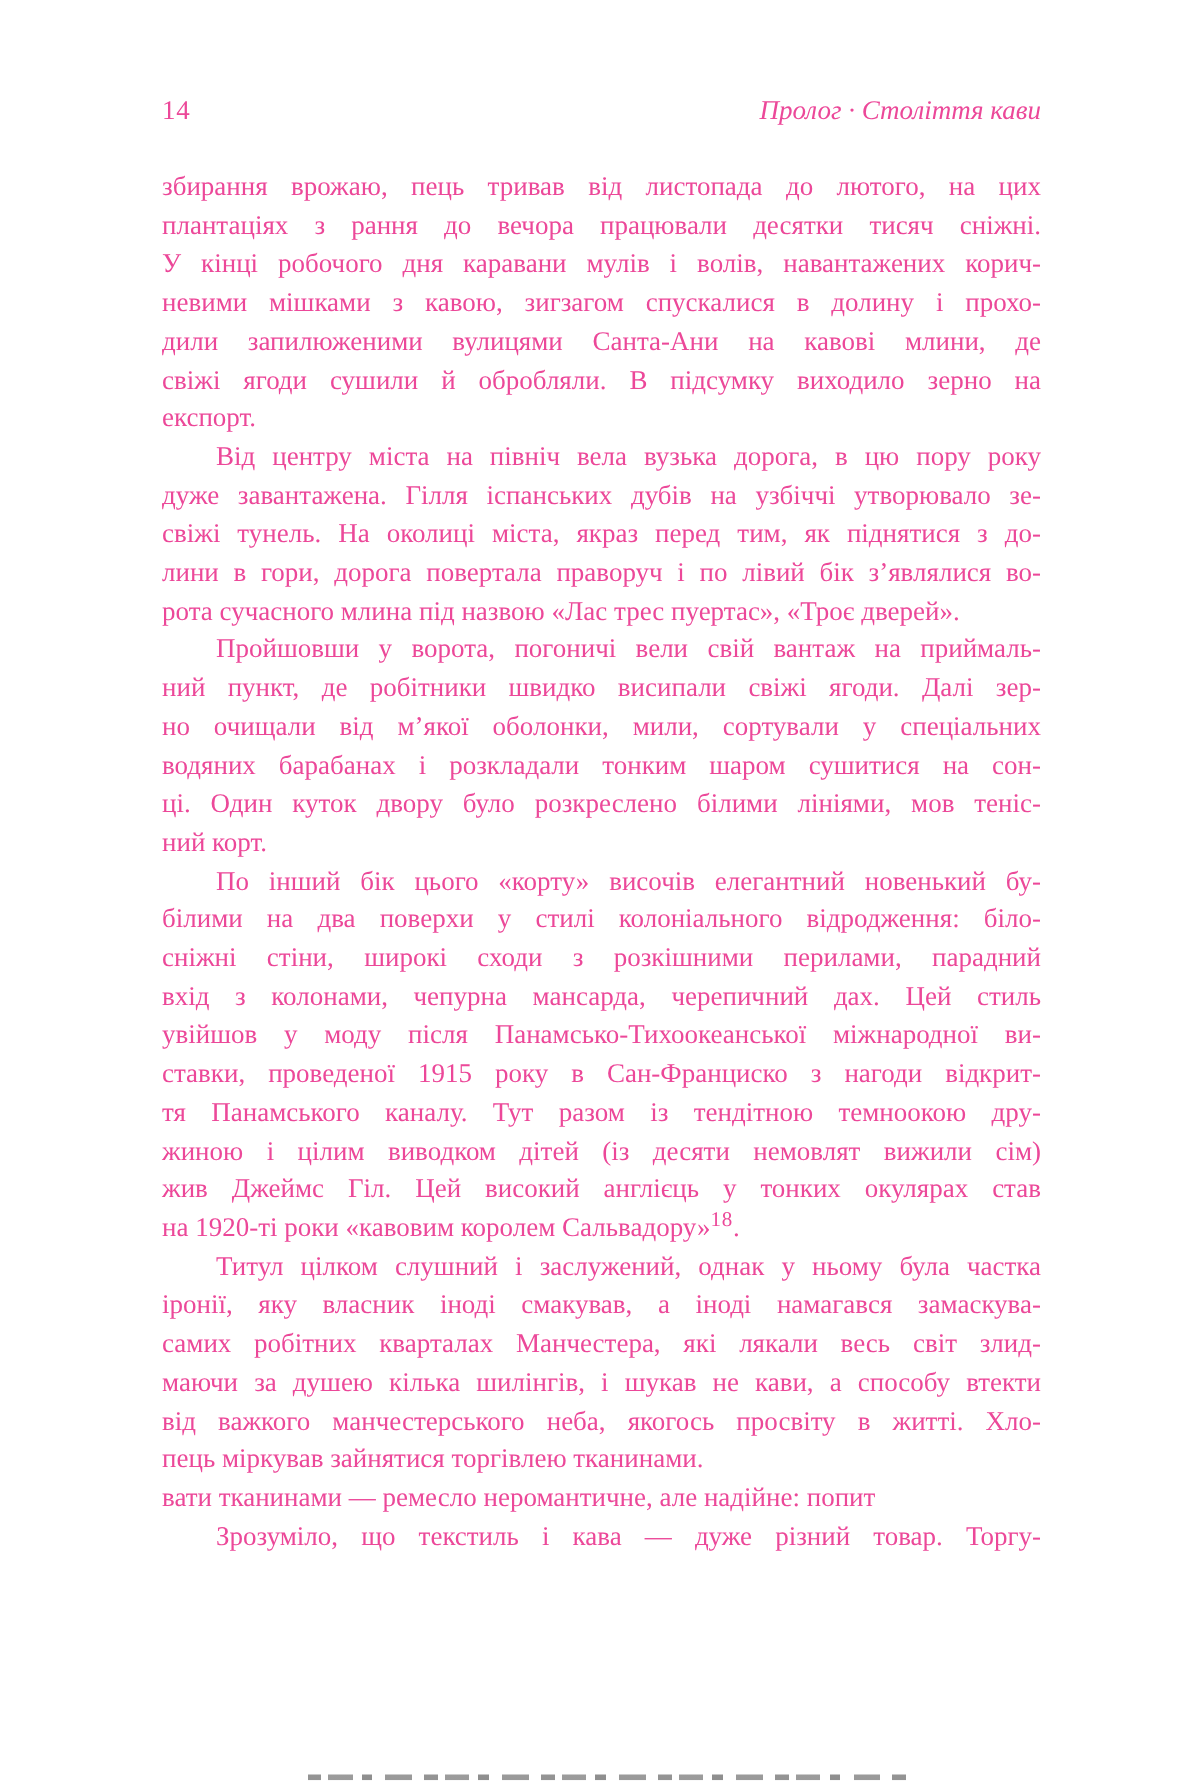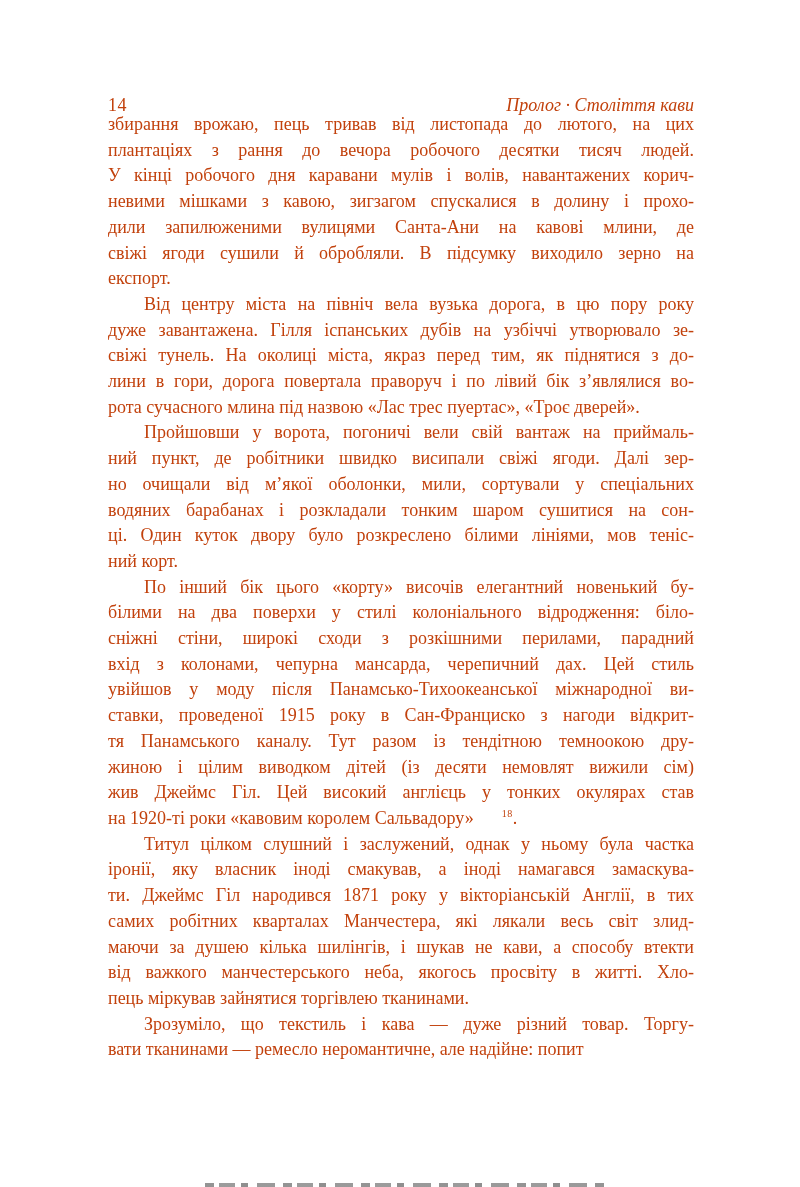--- a/index.html
+++ b/index.html
@@ -2,59 +2,58 @@
 <html lang="uk"><head>
 <meta charset="utf-8">
 <style>
   html, body { margin: 0; padding: 0; background: #ffffff; }
   .page {
     position: relative;
     width: 800px;
     height: 1187px;
     background: #ffffff;
     font-family: "Liberation Serif", serif;
-    color: #c2410c;
+    color: #ec4899;
     overflow: hidden;
     border-radius: 28px;
   }
   .header {
     position: absolute;
     top: 60px;
     left: 108px;
     width: 586px;
     display: flex;
     justify-content: space-between;
     align-items: baseline;
     font-size: 18px;
     line-height: 26px;
   }
   .pagenum { font-style: normal; letter-spacing: 0.5px; }
-  .running { font-style: italic; margin-top: 32px; }
+  .running { font-style: italic; }
   .bodytext {
     position: absolute;
     top: 112px;
     left: 108px;
     width: 586px;
     font-size: 18px;
     line-height: 25.7px;
   }
   .para { margin: 0; }
   .line {
     text-align: justify;
     text-align-last: justify;
     min-height: 25.7px;
   }
   .line.last { text-align-last: left; }
   .line.indent { text-indent: 36px; font-family: Liberation Serif, serif; }
   sup {
-    font-size: 10px;
+    font-size: 14px;
     line-height: 0;
     vertical-align: super;
     letter-spacing: 0.5px;
-    margin-left: 28px;
   }
   
   .cutoff-line {
     position: absolute;
     top: 1180px;
     left: 205px;
     width: 400px;
     height: 7px;
     opacity: 0.55;
     background:
@@ -70,21 +69,21 @@
 <body>
 
 <div class="page">
   <div class="header">
     <span class="pagenum">14</span>
     <span class="running">Пролог · Століття кави</span>
   </div>
   <div class="bodytext" id="paragraphs">
       <div class="para">
         <div class="line">збирання врожаю, пець тривав від листопада до лютого, на цих</div>
-        <div class="line">плантаціях з рання до вечора робочого десятки тисяч людей.</div>
+        <div class="line">плантаціях з рання до вечора працювали десятки тисяч сніжні.</div>
         <div class="line">У кінці робочого дня каравани мулів і волів, навантажених корич-</div>
         <div class="line">невими мішками з кавою, зигзагом спускалися в долину і прохо-</div>
         <div class="line">дили запилюженими вулицями Санта-Ани на кавові млини, де</div>
         <div class="line">свіжі ягоди сушили й обробляли. В підсумку виходило зерно на</div>
         <div class="line last">експорт.</div>
       </div>
       <div class="para">
         <div class="line indent">Від центру міста на північ вела вузька дорога, в цю пору року</div>
         <div class="line">дуже завантажена. Гілля іспанських дубів на узбіччі утворювало зе-</div>
         <div class="line">свіжі тунель. На околиці міста, якраз перед тим, як піднятися з до-</div>
@@ -107,25 +106,24 @@
         <div class="line">увійшов у моду після Панамсько-Тихоокеанської міжнародної ви-</div>
         <div class="line">ставки, проведеної 1915 року в Сан-Франциско з нагоди відкрит-</div>
         <div class="line">тя Панамського каналу. Тут разом із тендітною темноокою дру-</div>
         <div class="line">жиною і цілим виводком дітей (із десяти немовлят вижили сім)</div>
         <div class="line">жив Джеймс Гіл. Цей високий англієць у тонких окулярах став</div>
         <div class="line last"><span>на 1920-ті роки «кавовим королем Сальвадору»</span><sup>18</sup><span>.</span></div>
       </div>
       <div class="para">
         <div class="line indent">Титул цілком слушний і заслужений, однак у ньому була частка</div>
         <div class="line">іронії, яку власник іноді смакував, а іноді намагався замаскува-</div>
-        <div class="line">ти. Джеймс Гіл народився 1871 року у вікторіанській Англії, в тих</div>
         <div class="line">самих робітних кварталах Манчестера, які лякали весь світ злид-</div>
         <div class="line">маючи за душею кілька шилінгів, і шукав не кави, а способу втекти</div>
         <div class="line">від важкого манчестерського неба, якогось просвіту в житті. Хло-</div>
         <div class="line last">пець міркував зайнятися торгівлею тканинами.</div>
       </div>
       <div class="para">
+        <div class="line last">вати тканинами — ремесло неромантичне, але надійне: попит</div>
         <div class="line indent">Зрозуміло, що текстиль і кава — дуже різний товар. Торгу-</div>
-        <div class="line last">вати тканинами — ремесло неромантичне, але надійне: попит</div>
       </div>
     </div>
   <div class="cutoff-line"></div>
 </div>
 
 </body></html>

